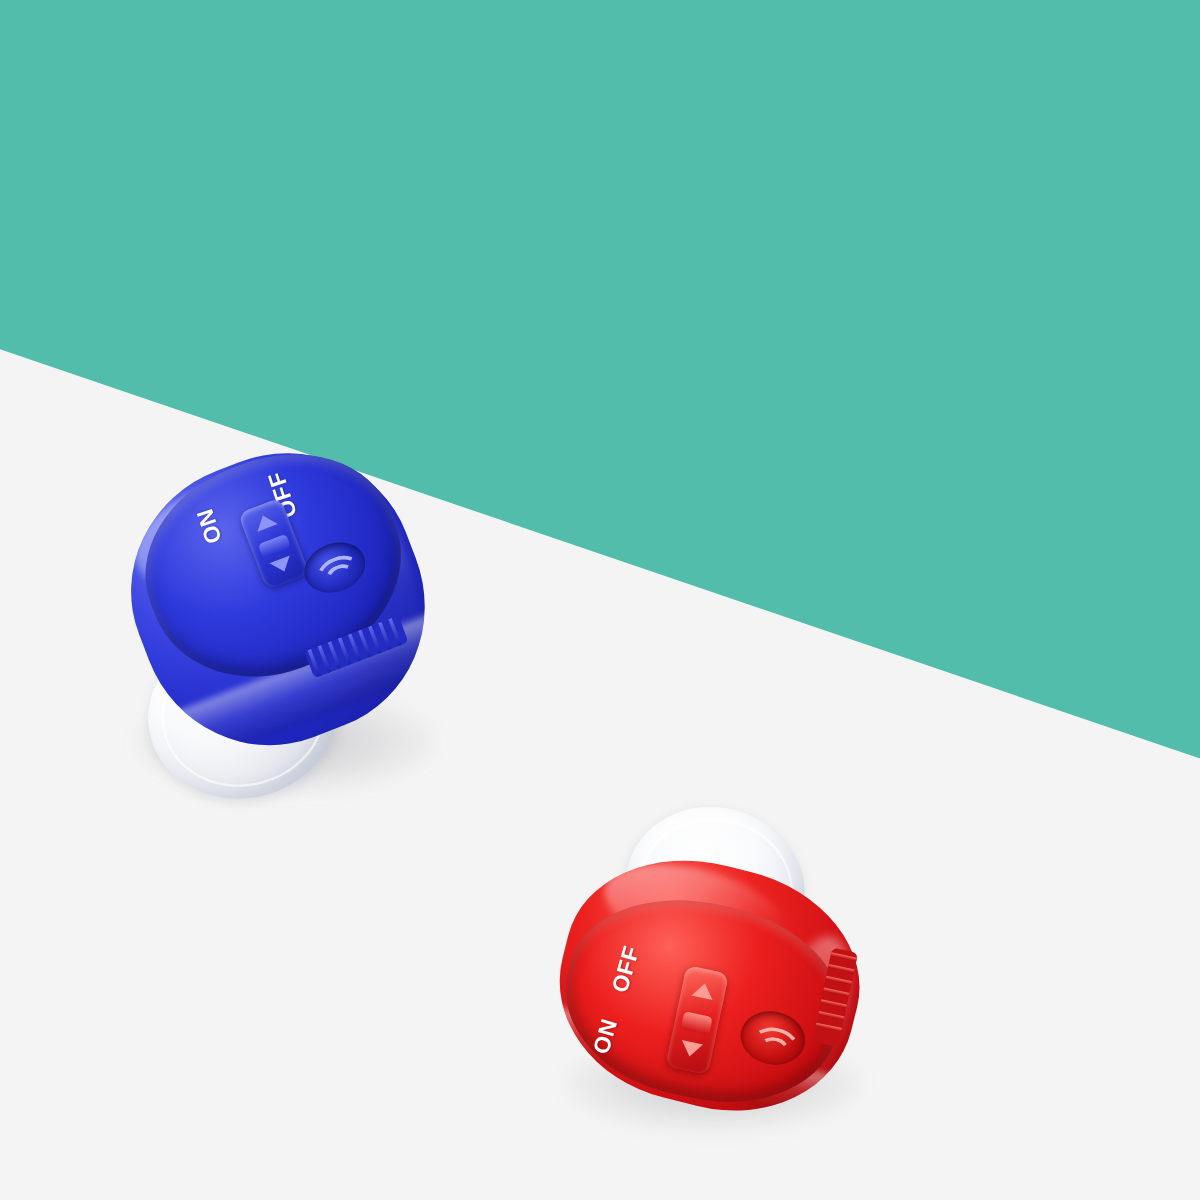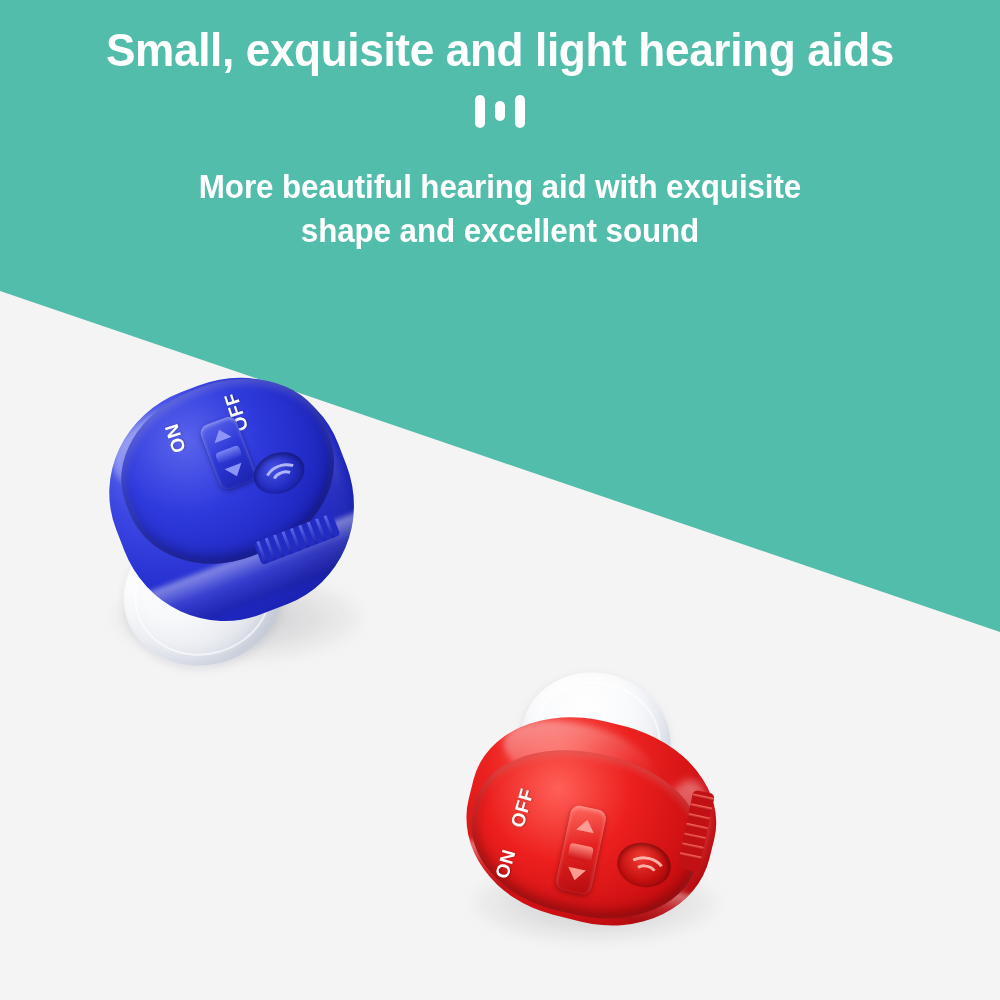--- a/index.html
+++ b/index.html
@@ -306,36 +306,20 @@
   .red .grip .tooth { background: linear-gradient(180deg,#ff6f64,#b00d11); }
   .red .grip { background: #c21114; }
 </style>
 </head>
 <body>
 
 <div id="page">
 
   <div class="hero-panel"></div>
 
-  <div class="hero-text-block">
-
-    <h1 class="hero-title">Small, exquisite and light hearing aids</h1>
-
-    <div class="divider-mark">
-      <span class="bar tall"></span>
-      <span class="bar short"></span>
-      <span class="bar tall"></span>
-    </div>
-
-    <p class="hero-subtitle">
-      <span class="line">More beautiful hearing aid with exquisite</span>
-      <span class="line">shape and excellent sound</span>
-    </p>
-
-  </div>
 
   <div class="product-stage">
 
     <div class="device blue" style="left:105px; top:375px; width:280px; height:300px;">
 
       <div class="ground-shadow" style="left:8px; top:200px; width:250px; height:86px;"></div>
 
       <div class="ear-dome" style="left:18px; top:148px; width:160px; height:142px; transform:rotate(-16deg);">
         <div class="rim"></div>
       </div>

